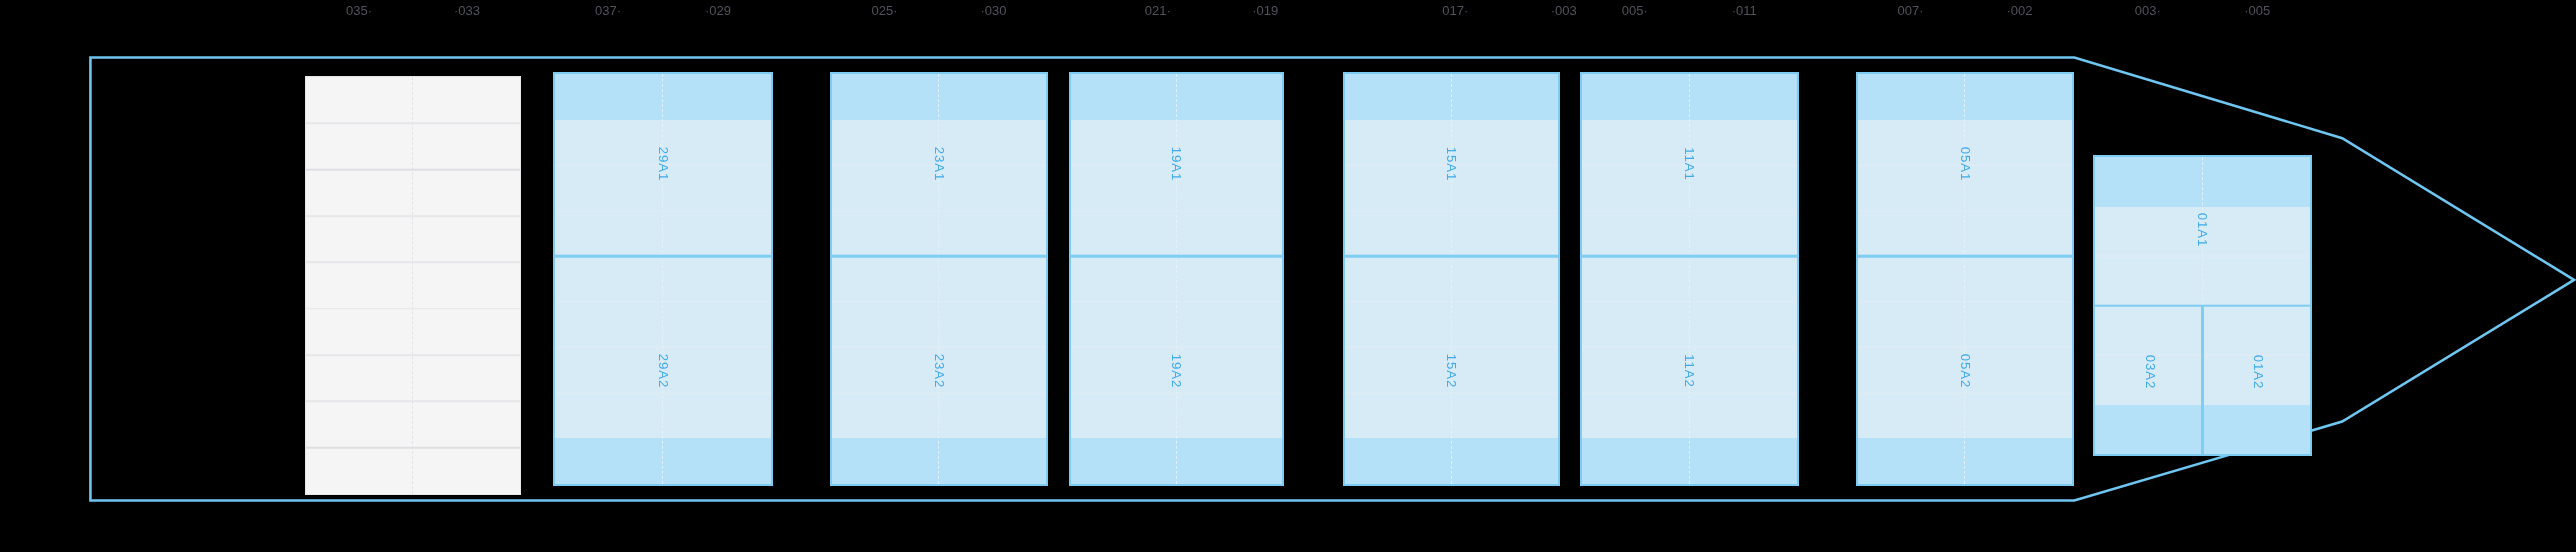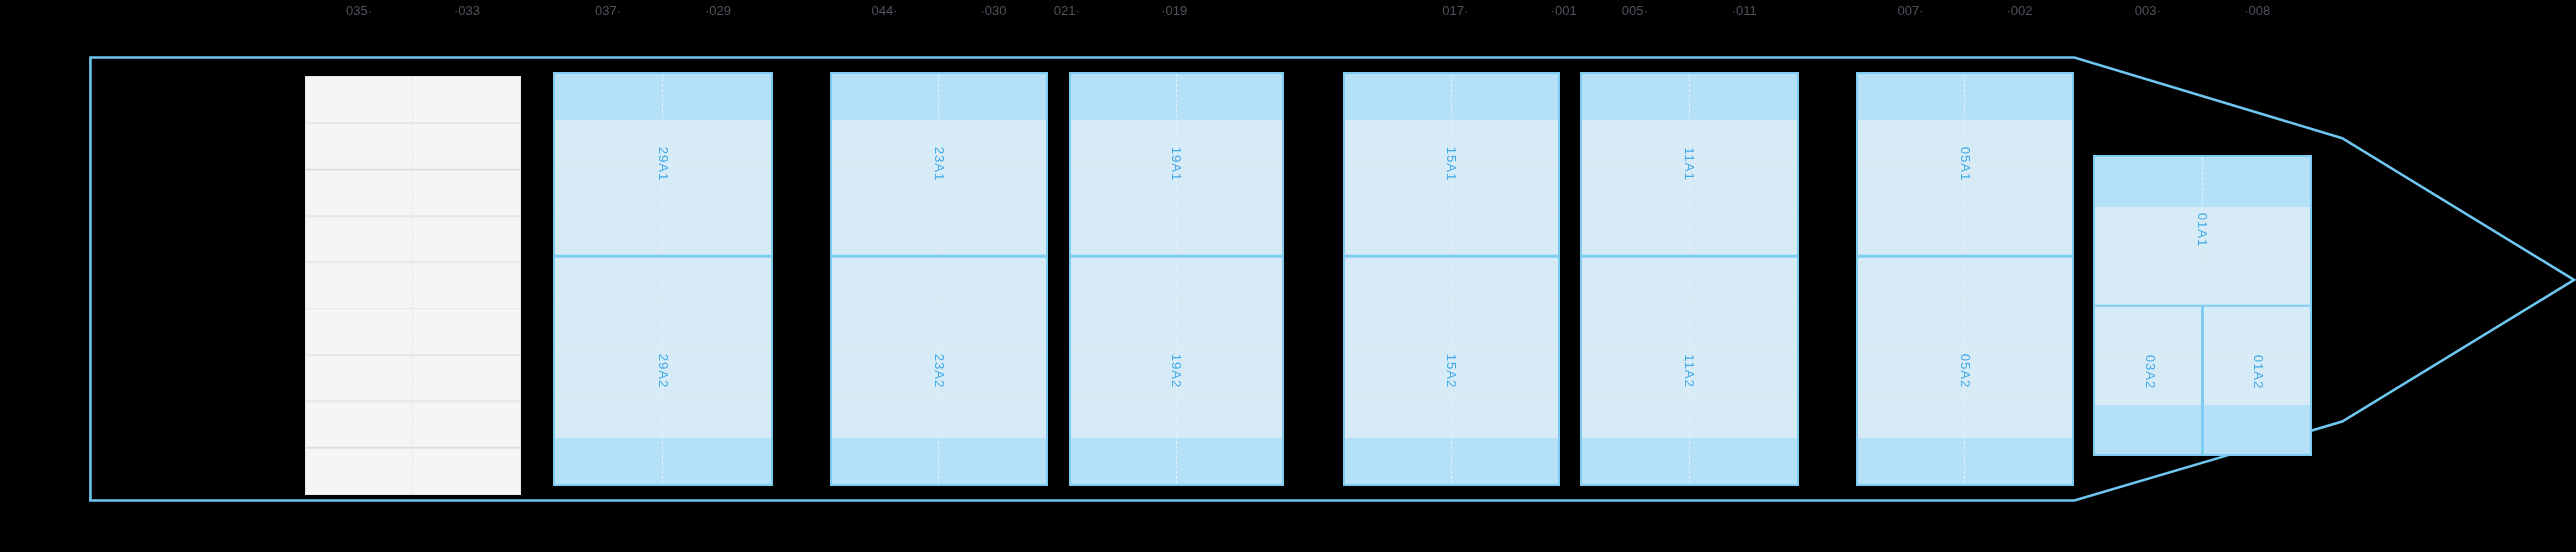--- a/index.html
+++ b/index.html
@@ -56,42 +56,42 @@
 
   <div class="axis-group" style="left:305px;width:216px">
     <span class="tick" style="left:25%">035·</span>
     <span class="tick" style="left:75%">·033</span>
   </div>
   <div class="axis-group" style="left:553px;width:220px">
     <span class="tick" style="left:25%">037·</span>
     <span class="tick" style="left:75%">·029</span>
   </div>
   <div class="axis-group" style="left:830px;width:218px">
-    <span class="tick" style="left:25%">044·</span>
+    <span class="tick" style="left:25%">025·</span>
     <span class="tick" style="left:75%">·030</span>
   </div>
-  <div class="axis-group" style="left:1013px;width:215px">
+  <div class="axis-group" style="left:1104px;width:215px">
     <span class="tick" style="left:25%">021·</span>
     <span class="tick" style="left:75%">·019</span>
   </div>
   <div class="axis-group" style="left:1401px;width:217px">
     <span class="tick" style="left:25%">017·</span>
-    <span class="tick" style="left:75%">·001</span>
+    <span class="tick" style="left:75%">·003</span>
   </div>
   <div class="axis-group" style="left:1580px;width:219px">
     <span class="tick" style="left:25%">005·</span>
     <span class="tick" style="left:75%">·011</span>
   </div>
   <div class="axis-group" style="left:1856px;width:218px">
     <span class="tick" style="left:25%">007·</span>
     <span class="tick" style="left:75%">·002</span>
   </div>
   <div class="axis-group" style="left:2093px;width:219px">
     <span class="tick" style="left:25%">003·</span>
-    <span class="tick" style="left:75%">·008</span>
+    <span class="tick" style="left:75%">·005</span>
   </div>
 
   <div class="hold" style="left:305px;top:76px;width:216px;height:419px">
     <div class="hdiv" style="top:11.11%"></div>
     <div class="hdiv strong" style="top:22.22%"></div>
     <div class="hdiv" style="top:33.33%"></div>
     <div class="hdiv" style="top:44.44%"></div>
     <div class="hdiv" style="top:55.56%"></div>
     <div class="hdiv" style="top:66.67%"></div>
     <div class="hdiv" style="top:77.78%"></div>

